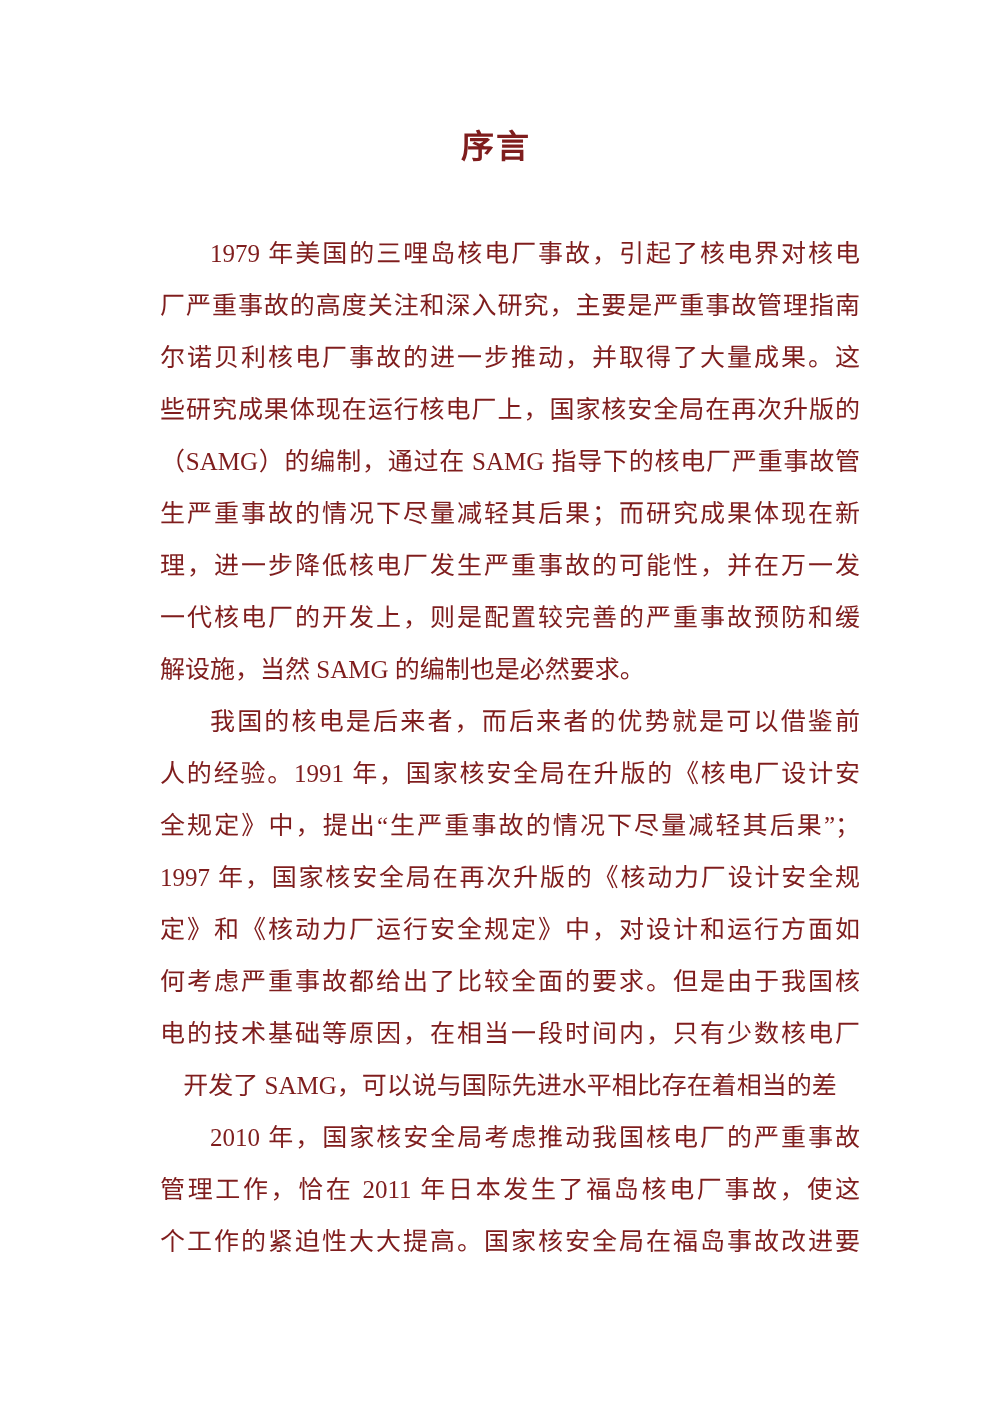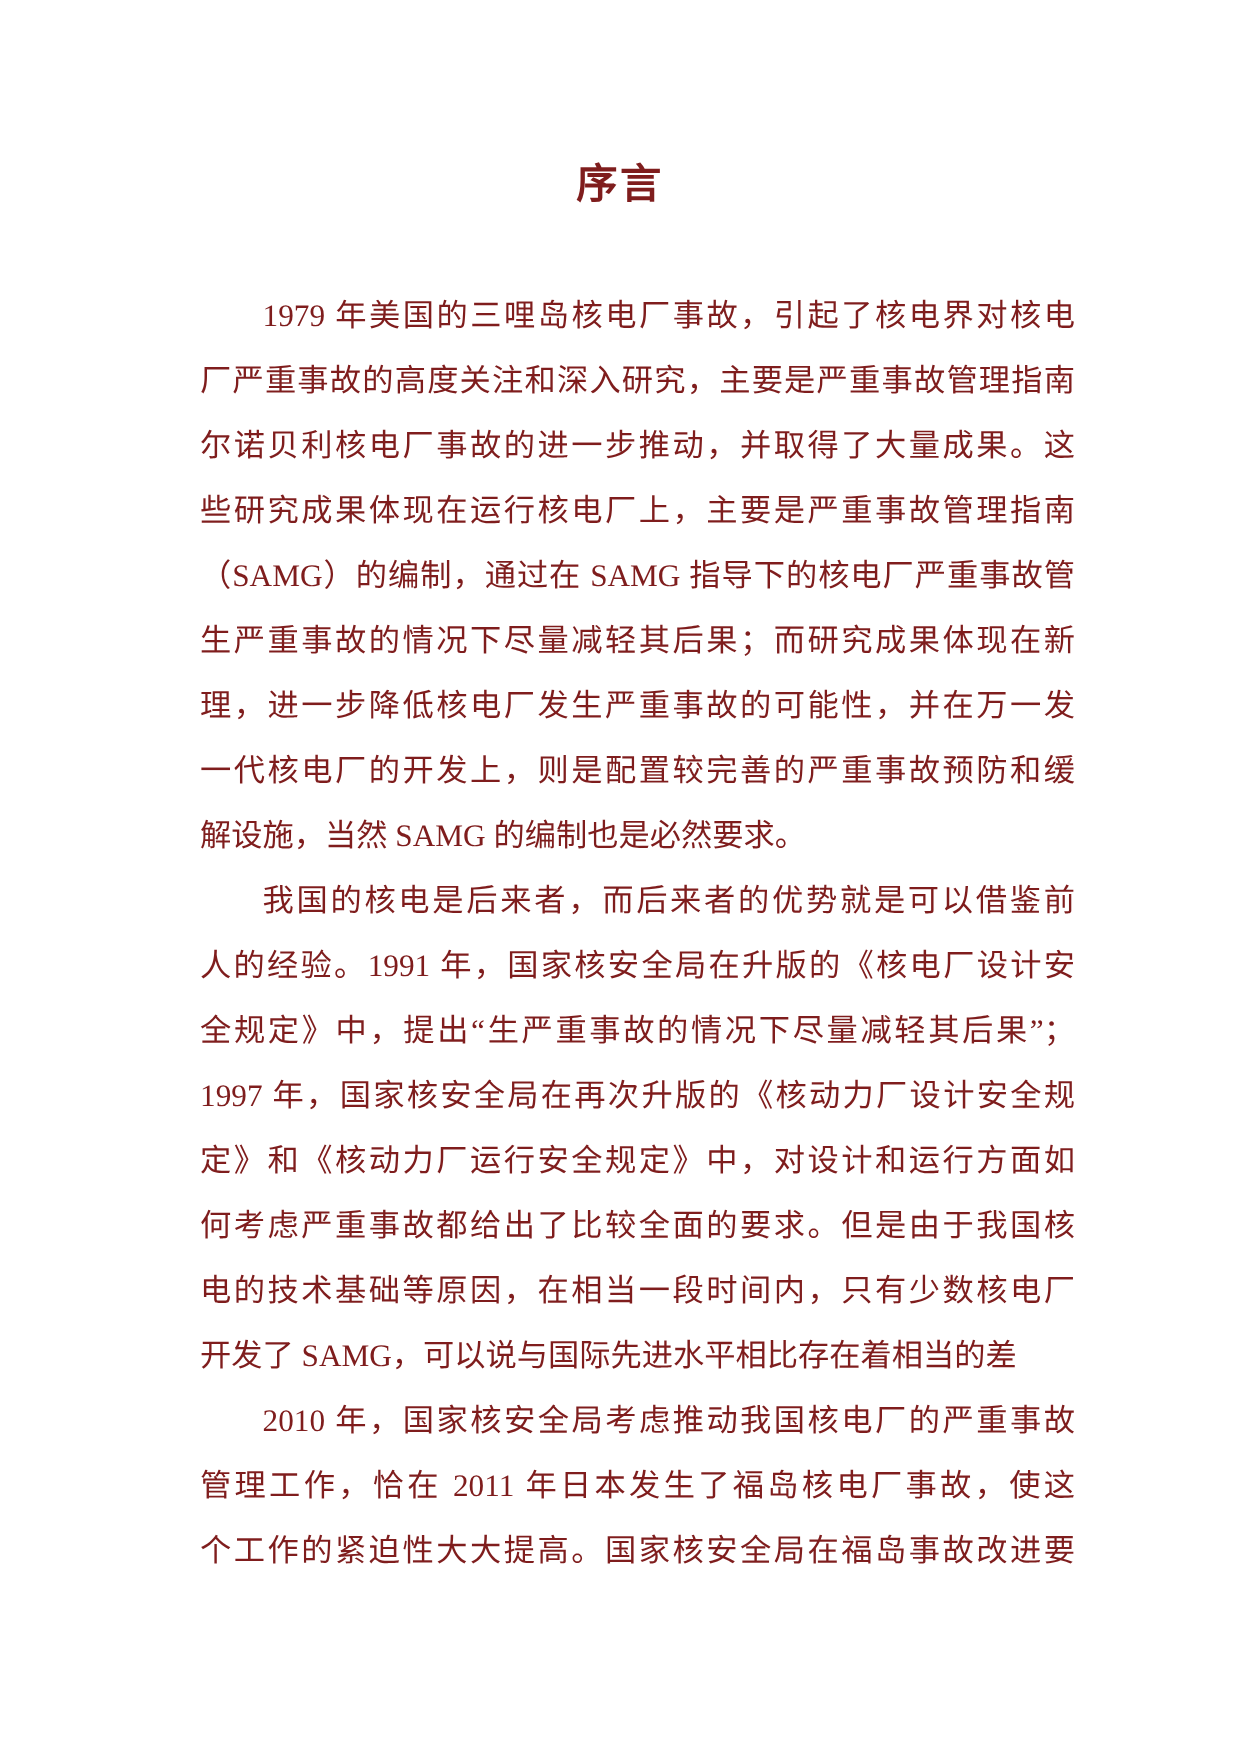--- a/index.html
+++ b/index.html
@@ -46,35 +46,35 @@
     line-height: 52px;
     text-align: justify;
     text-align-last: justify;
     white-space: normal;
     overflow: hidden;
   }
   .line.first-line {
     text-indent: 2em;
   }
   .line.no-justify {
-    text-align: left;
+    text-align: center;
     text-align-last: left;
   }
 </style>
 </head>
 <body>
 
 <div class="page">
   <h1 class="doc-title">序言</h1>
   <div class="body-text">
       <div class="paragraph">
         <div class="line first-line">1979 年美国的三哩岛核电厂事故，引起了核电界对核电</div>
         <div class="line">厂严重事故的高度关注和深入研究，主要是严重事故管理指南</div>
         <div class="line">尔诺贝利核电厂事故的进一步推动，并取得了大量成果。这</div>
-        <div class="line">些研究成果体现在运行核电厂上，主要是严重事故管理指南</div>
+        <div class="line">些研究成果体现在运行核电厂上，国家核安全局在再次升版的</div>
         <div class="line">（SAMG）的编制，通过在 SAMG 指导下的核电厂严重事故管</div>
         <div class="line">生严重事故的情况下尽量减轻其后果；而研究成果体现在新</div>
         <div class="line">理，进一步降低核电厂发生严重事故的可能性，并在万一发</div>
         <div class="line">一代核电厂的开发上，则是配置较完善的严重事故预防和缓</div>
         <div class="line no-justify">解设施，当然 SAMG 的编制也是必然要求。</div>
       </div>
       <div class="paragraph">
         <div class="line first-line">我国的核电是后来者，而后来者的优势就是可以借鉴前</div>
         <div class="line">人的经验。1991 年，国家核安全局在升版的《核电厂设计安</div>
         <div class="line">全规定》中，提出“生严重事故的情况下尽量减轻其后果”；</div>

